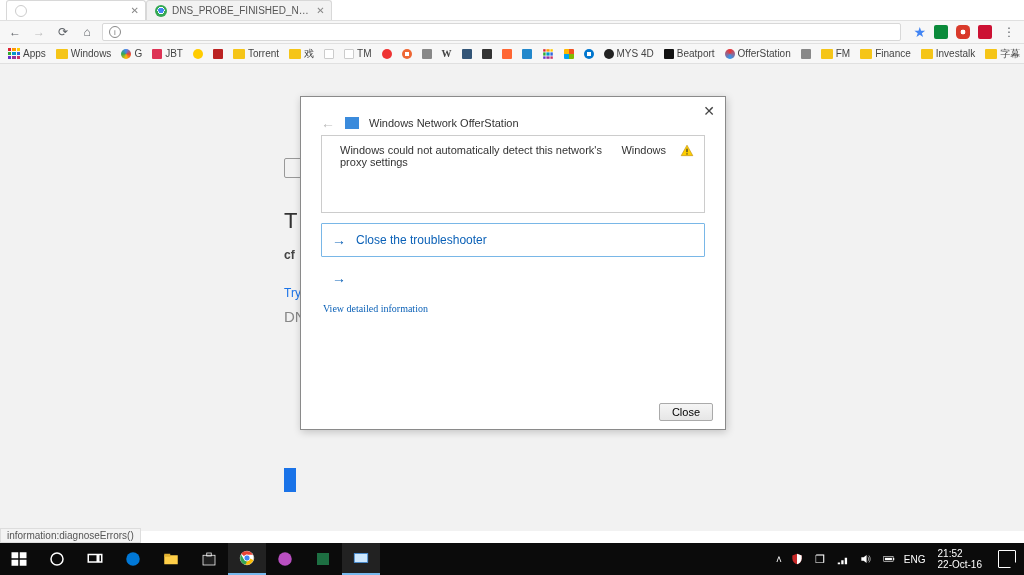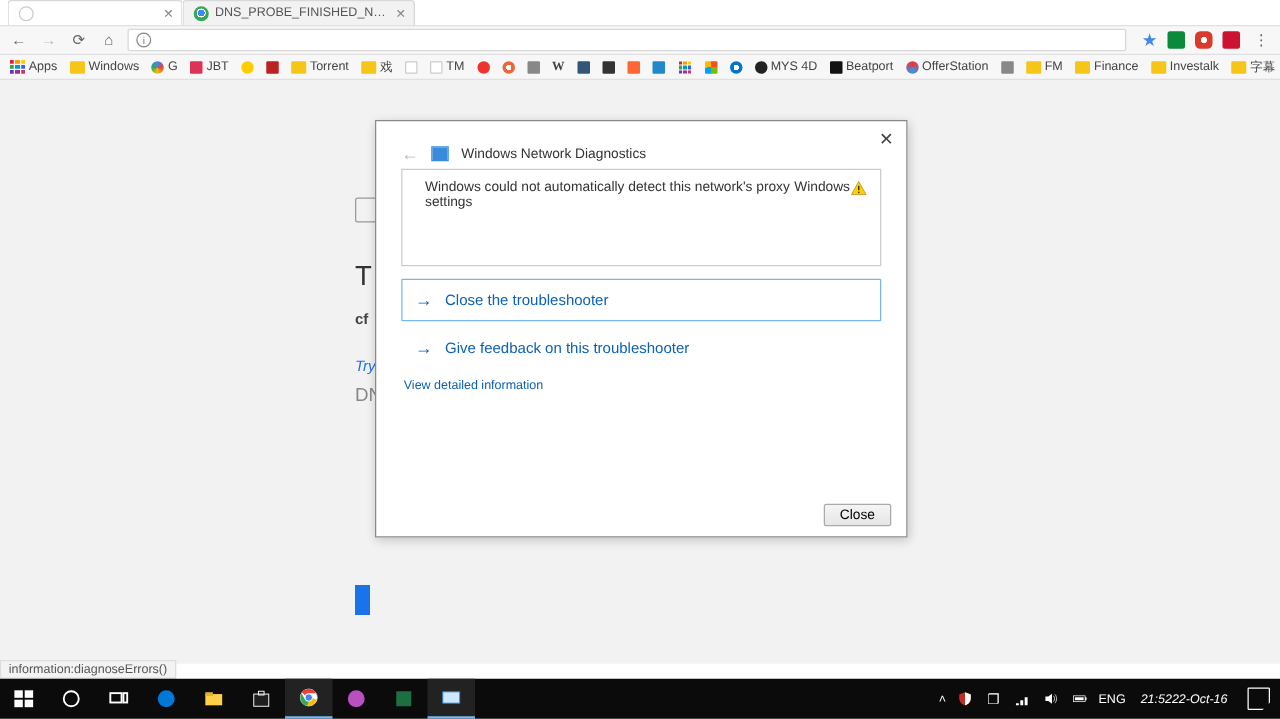--- a/index.html
+++ b/index.html
@@ -39,58 +39,58 @@
 .apps-icon span:nth-child(1){background:#d23;} .apps-icon span:nth-child(2){background:#f90;} .apps-icon span:nth-child(3){background:#fc0;}
 .apps-icon span:nth-child(4){background:#3a3;} .apps-icon span:nth-child(5){background:#09c;} .apps-icon span:nth-child(6){background:#36d;}
 .apps-icon span:nth-child(7){background:#63c;} .apps-icon span:nth-child(8){background:#939;} .apps-icon span:nth-child(9){background:#c36;}
 
 
 .content { position: absolute; top: 64px; left: 0; right: 0; bottom: 44px; background: #f2f2f2; }
 .page { position: absolute; top: 94px; left: 284px; color: #444; font-size: 12px; }
 .page .box { width: 20px; height: 20px; border: 1px solid #999; border-radius: 2px; margin-bottom: 30px; position:relative; }
 .page .t { font-size: 22px; color: #333; margin-bottom: 14px; }
 .page .c { font-size: 12px; font-weight: bold; margin-bottom: 24px; }
-.page .try { color: #1a73e8; font-size: 12px; margin-bottom: 8px; font-style: italic;}
+.page .try { color: #1a73e8; font-size: 12px; margin-bottom: 8px;}
 .page .dn { color: #888; font-size: 15px; }
 .bluebtn { position:absolute; top:310px; left:0; width:12px; height:24px; background:#1a73e8; }
 
 
 .dialog { position: absolute; top: 96px; left: 300px; width: 426px; height: 334px; background: #fff; border: 1px solid #8a8a8a; box-shadow: 1px 2px 8px rgba(0,0,0,.2); }
 .dlg-close { position: absolute; top: 6px; right: 10px; font-size: 14px; color: #444; }
 .dlg-head { padding: 18px 20px 4px 20px; display: flex; align-items: center; gap: 10px; font-size: 11px; color: #333; }
 .dlg-head .back { color: #bbb; font-size: 14px; }
 .dlg-head .sicon { width: 14px; height: 12px; background: linear-gradient(#3b8bdc,#3b8bdc); border:1px solid #3b8bdc; }
 .dlg-title { padding: 6px 20px 10px 20px; font-size: 14px; color: #0b61b7; }
 .dlg-box { margin: 0 20px 10px; border: 1px solid #ccc; padding: 8px 10px 44px; font-size: 11px; color: #333; }
 .dlg-box .pf { font-weight: bold; margin-bottom: 6px; }
-.dlg-box .row { display: flex; align-items: flex-start; }
+.dlg-box .row { display: flex; gap: 14px; align-items: flex-start; }
 .dlg-box .desc { flex: 1; padding-left: 8px; }
 .dlg-box .status { color:#333; }
 .dlg-box .warn { width: 14px; height: 14px; }
 .warn svg { width:14px; height:14px; }
 .dlg-action { margin: 4px 20px; border: 1px solid #cde4f7; border-radius:1px; padding: 8px 10px; display: flex; align-items: center; gap: 10px; font-size: 12px; color: #0b61b7; }
 .dlg-action.sel { border-color: #79b7e7; }
 .dlg-action .arr { color:#0b61b7; font-size:14px; }
-.dlg-link { padding: 4px 22px; font-size: 10px; color: #0b61b7; }
+.dlg-link { padding: 4px 22px; font-size: 10px; color: #0b61b7; font-family: Liberation Serif, serif; }
 .dlg-foot { position: absolute; bottom: 8px; right: 12px; margin-left: 14px; }
 .dlg-foot button { font-size: 11px; padding: 2px 12px; background: linear-gradient(#f5f5f5,#e6e6e6); border: 1px solid #aaa; border-radius: 2px; }
 
 
 .statusbar { position: absolute; bottom: 32px; left: 0; background: #f3f3f3; border: 1px solid #ddd; font-size: 10px; color: #555; padding: 1px 6px; }
 
 
 .taskbar { position: absolute; bottom: 0; left: 0; right: 0; height: 32px; background: #0b0b0b; display: flex; align-items: center; }
 .tleft { display: flex; align-items: center; height: 100%; }
 .tbtn { width: 38px; height: 32px; display: flex; align-items: center; justify-content: center; color: #fff; font-size: 14px; }
 .tbtn svg { width:18px; height:18px; }
 .tbtn.active { background: #222; border-bottom: 2px solid #76b9ed; }
 .tright { margin-left: auto; display: flex; align-items: center; height: 100%; gap: 8px; padding-right: 4px; color: #fff; font-size: 10px; }
 .tray { display: flex; align-items: center; gap: 9px; }
 .tray .ic { width: 14px; height: 14px; display:flex; align-items:center; justify-content:center; color:#fff; font-size:11px; }
-.clock { display: flex; flex-direction: row; align-items: flex-start; line-height: 1.1; font-size: 10px; padding: 0 4px; font-style: italic; }
+.clock { display: flex; flex-direction: column; align-items: flex-start; line-height: 1.1; font-size: 10px; padding: 0 4px; }
 .notif { width: 18px; height: 18px; border: 1px solid #fff; border-radius: 1px; margin: 0 4px; position:relative; }
 .notif::after{content:"";position:absolute;right:-1px;bottom:-1px;border:3px solid transparent;border-right-color:#0b0b0b;border-bottom-color:#0b0b0b;}
 </style>
 </head>
 <body>
 
 <div class="titlebar">
   <div class="user">Francis</div>
   <div class="wbtn">—</div>
   <div class="wbtn">▢</div>
@@ -262,42 +262,41 @@
     <div class="dn">DN</div>
     <div class="bluebtn"></div>
   </div>
 </div>
 
 <div class="dialog">
   <div class="dlg-close">✕</div>
   <div class="dlg-head">
     <span class="back">←</span>
     <span class="sicon"></span>
-    <span>Windows Network Diagnostics</span>
+    <span>Windows Network OfferStation</span>
   </div>
   <div class="dlg-box">
     <div class="row">
       <div class="desc">Windows could not automatically detect this network's proxy settings</div>
       <div class="status">Windows</div>
       <div class="warn">
         <svg viewBox="0 0 24 24">
             <path d="M12 2 L22 20 L2 20 Z" fill="#ffcf00" stroke="#b8860b" stroke-width="1"></path>
             <rect x="11" y="8" width="2" height="6" fill="#333"></rect>
             <rect x="11" y="16" width="2" height="2" fill="#333"></rect>
           </svg>
       </div>
     </div>
   </div>
   <div class="dlg-action sel">
     <span class="arr">→</span>
     <span>Close the troubleshooter</span>
   </div>
   <div class="dlg-action" style="border-color:transparent">
     <span class="arr">→</span>
-    <span>Give feedback on this troubleshooter</span>
   </div>
   <div class="dlg-link">View detailed information</div>
   <div class="dlg-foot">
     <button>Close</button>
   </div>
 </div>
 
 <div class="statusbar">information:diagnoseErrors()</div>
 
 <div class="taskbar">

